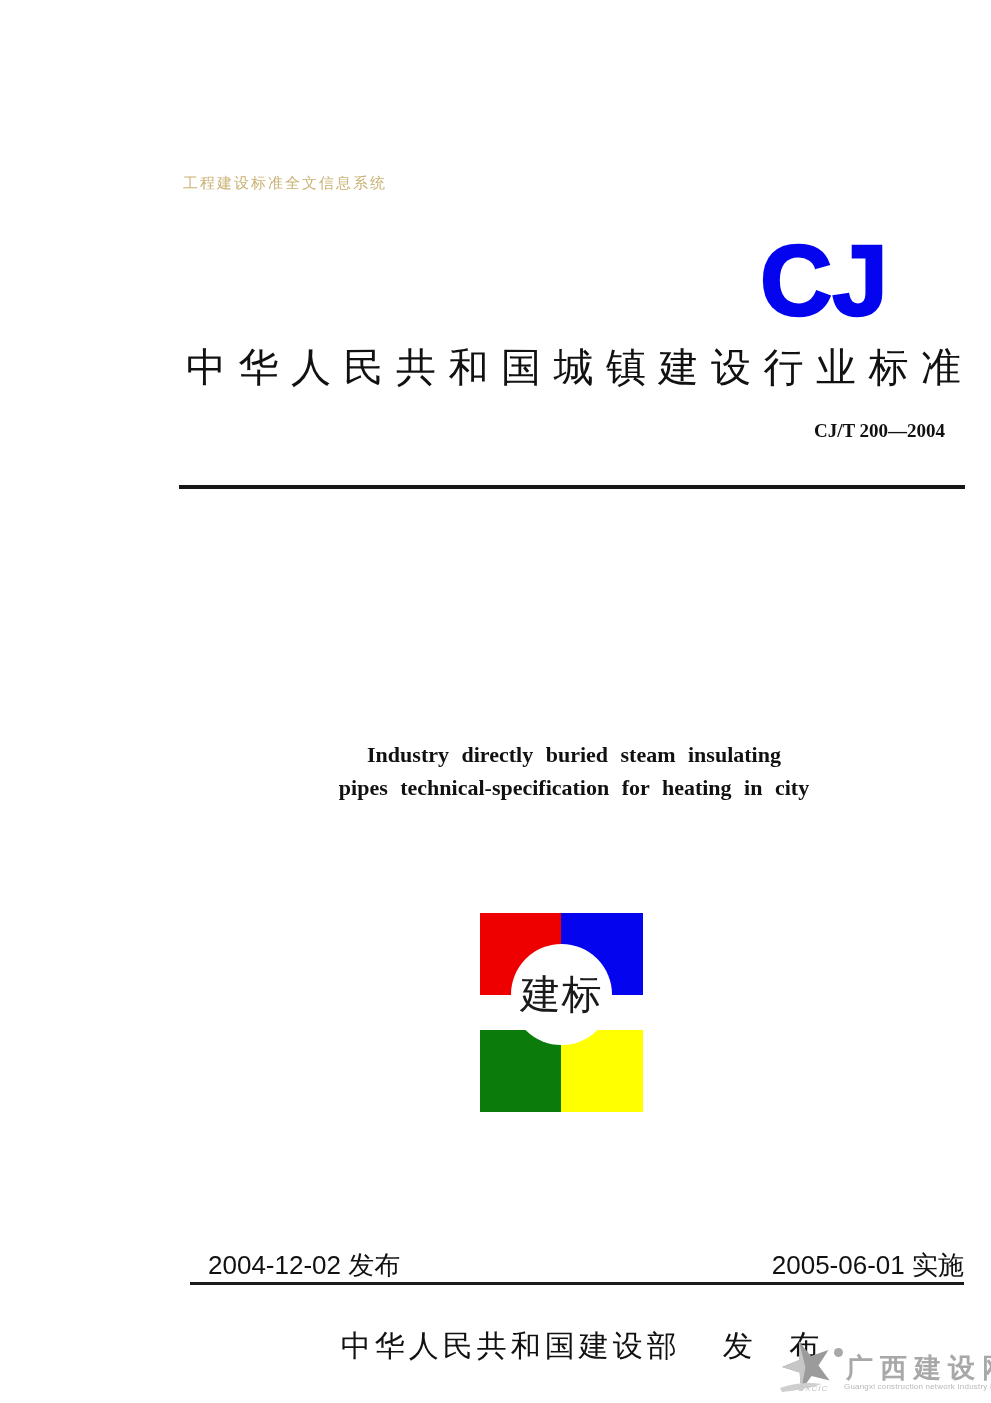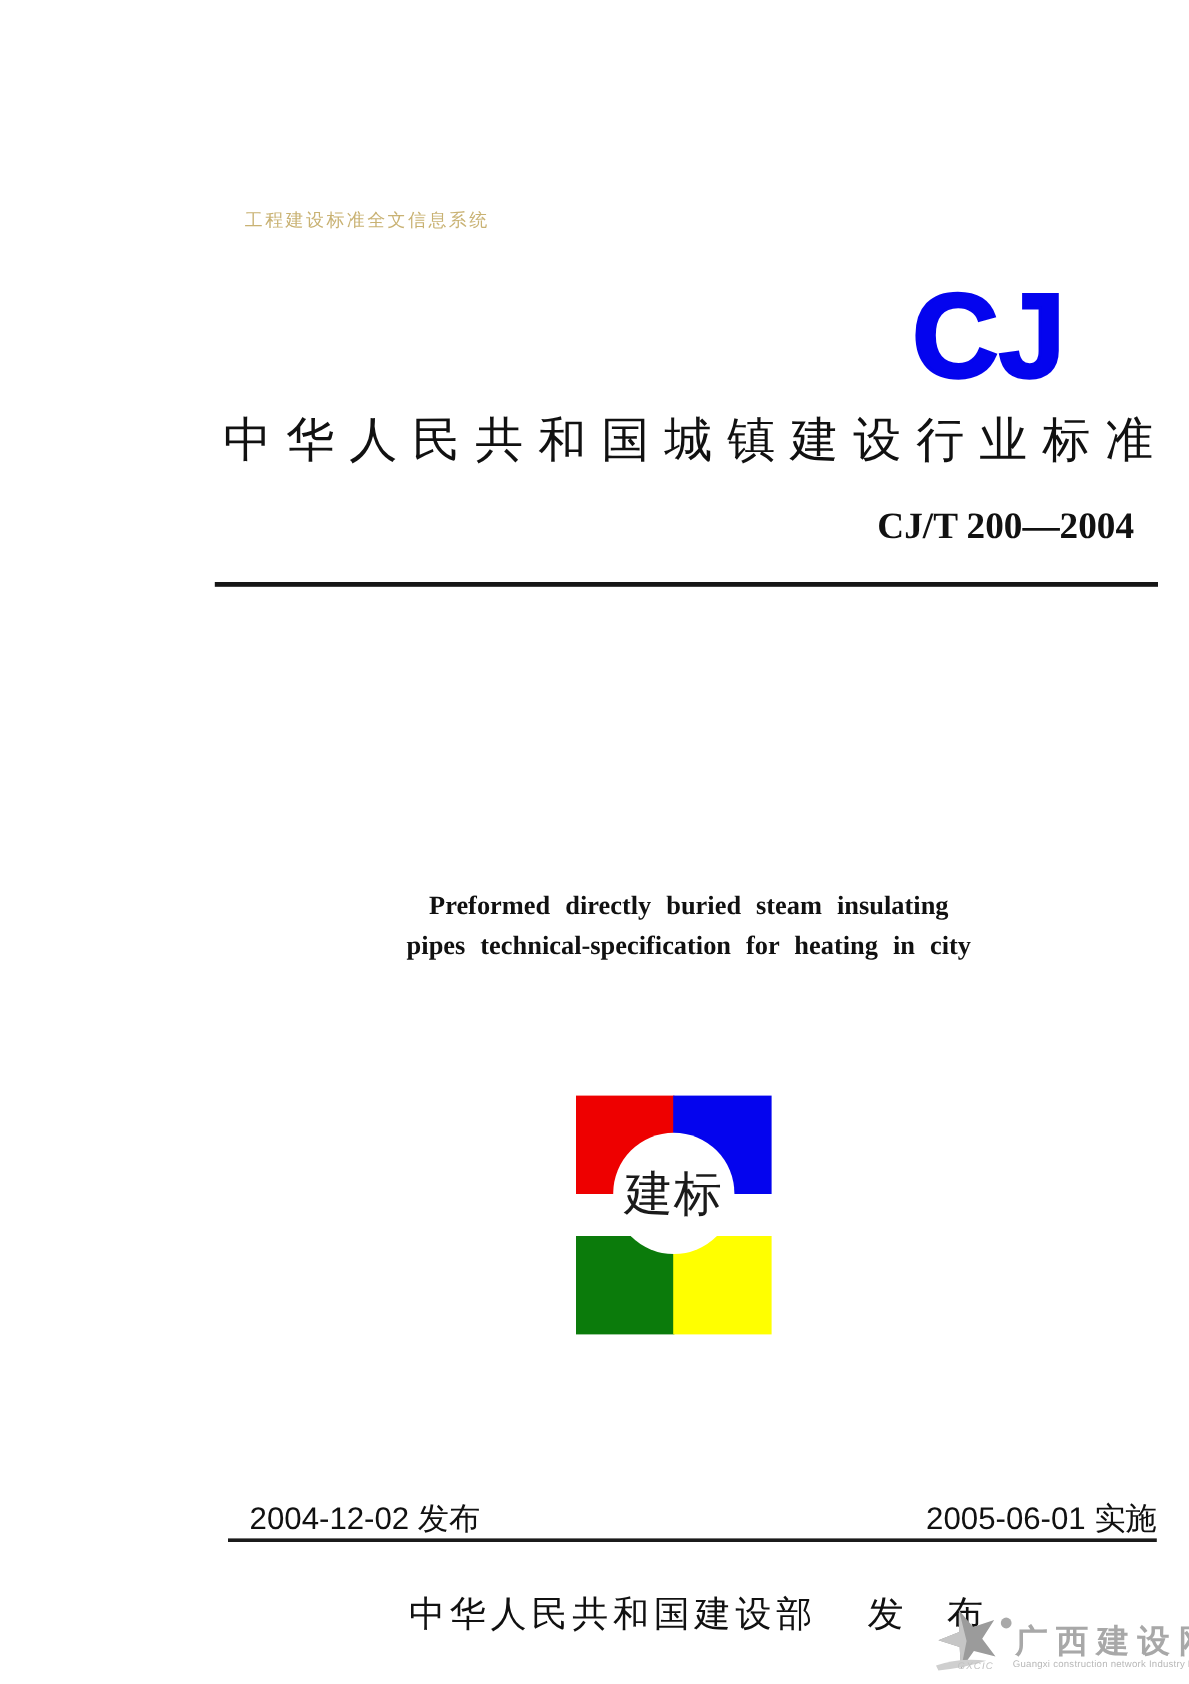--- a/index.html
+++ b/index.html
@@ -12,21 +12,20 @@
     overflow:hidden;
   }
   .abs{position:absolute;}
 
   .header-watermark{
     left:183px;top:174px;
     font-family:"Liberation Serif",serif;
     font-size:15px;letter-spacing:2px;
     color:#c9b273;
     white-space:nowrap;
-    margin-left:21px;
   }
 
   .cj-logo{
     left:760px;top:230px;
     font-size:100px;line-height:1;
     font-weight:900;
     letter-spacing:0px;
     color:#0404ee;
     -webkit-text-stroke:2.5px #0404ee;
     white-space:nowrap;
@@ -37,21 +36,21 @@
     font-size:40px;line-height:44px;
     font-weight:500;
     letter-spacing:12.5px;
     white-space:nowrap;
   }
 
   .standard-code{
     right:46px;top:420px;
     font-family:"Liberation Serif",serif;
     font-weight:bold;
-    font-size:31px;
+    font-size:19px;
     white-space:nowrap;
   }
 
   .rule-top{
     left:179px;top:485px;width:786px;height:4px;
     background:#161616;
   }
 
   .title-cn{
     left:178px;top:663px;width:792px;
@@ -139,21 +138,21 @@
   <div class="abs cj-logo">CJ</div>
 
   <div class="abs category-title">中华人民共和国城镇建设行业标准</div>
 
   <div class="abs standard-code">CJ/T 200—2004</div>
 
   <div class="abs rule-top"></div>
 
 
   <div class="abs title-en">
-    <div>Preformed directly buried steam insulating</div>
+    <div>Industry directly buried steam insulating</div>
     <div>pipes technical-specification for heating in city</div>
   </div>
 
   <div class="abs emblem">
     <div class="quad quad-tl"></div>
     <div class="quad quad-tr"></div>
     <div class="quad quad-bl"></div>
     <div class="quad quad-br"></div>
     <div class="emblem-circle">
       <span>建标</span>

